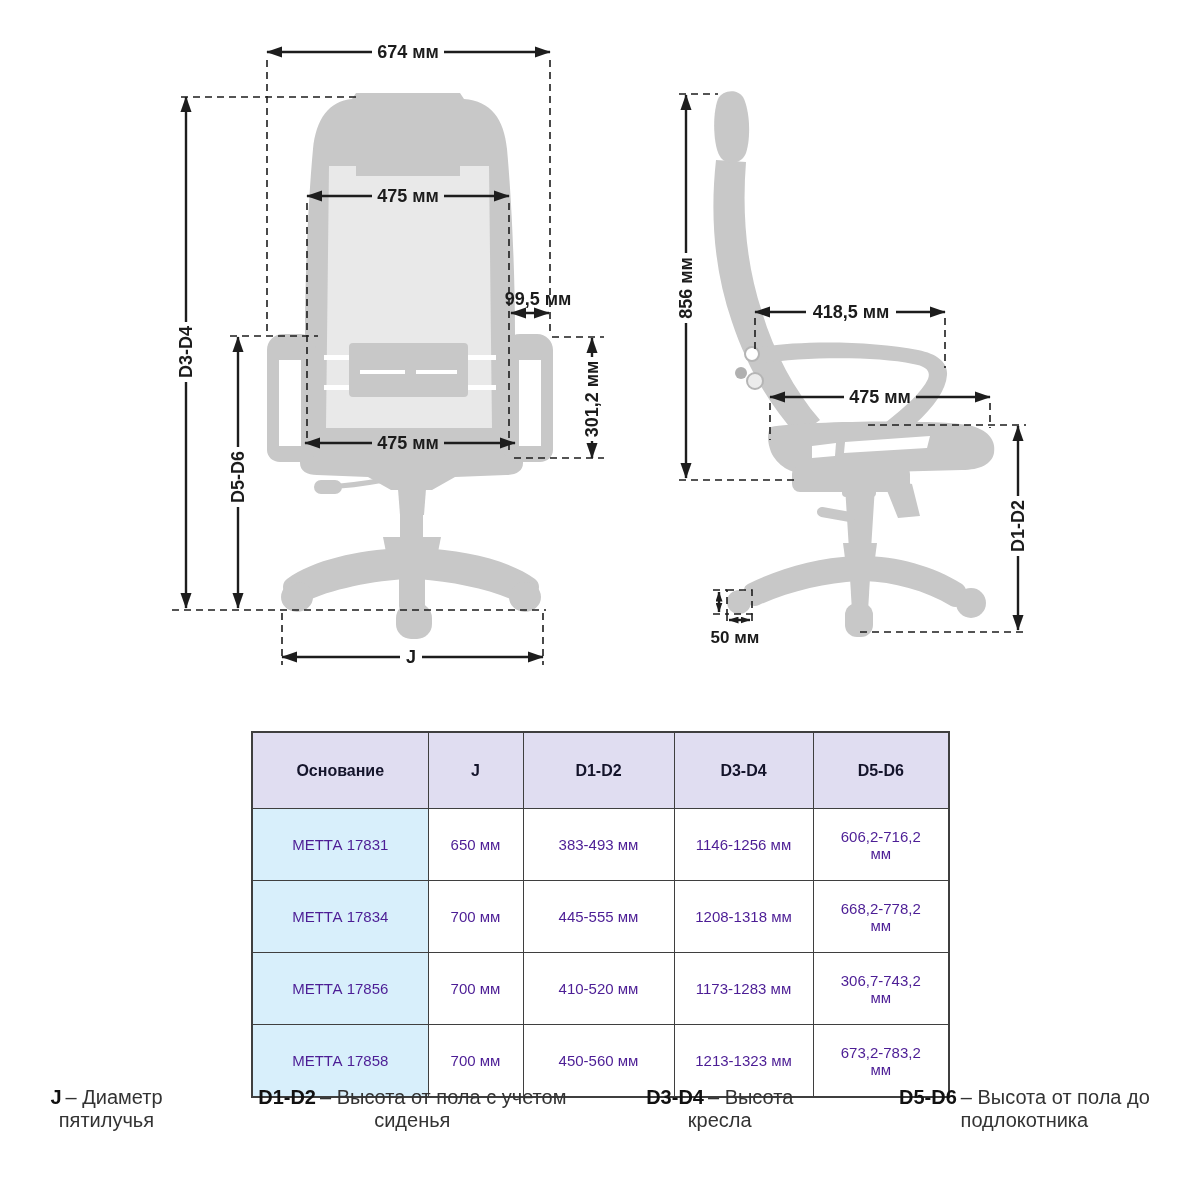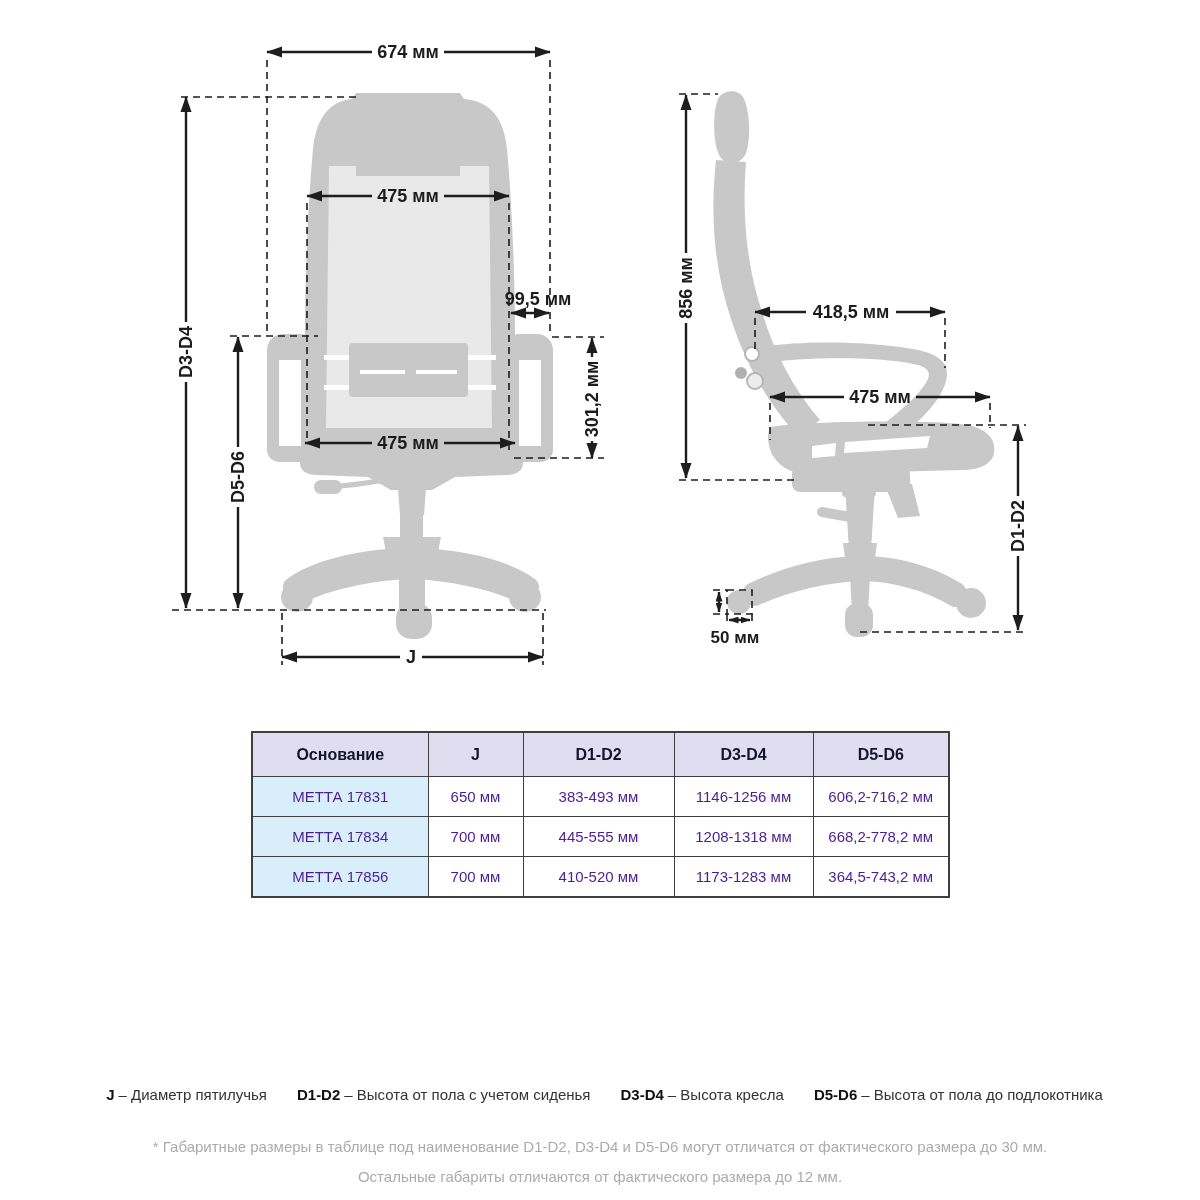--- a/index.html
+++ b/index.html
@@ -11,28 +11,28 @@
   .mesh{fill:#e9e9e9;}
   .white{fill:#ffffff;}
   .dim{stroke:#1d1d1d;stroke-width:2.4;fill:none;}
   .dash{stroke:#1d1d1d;stroke-width:1.6;fill:none;stroke-dasharray:7 5;}
   .dimlabel{font:bold 18px "Liberation Sans",sans-serif;fill:#1c1c1c;text-anchor:middle;}
   .dimlabel.small{font-size:17px;}
 
   
   #spec-table{position:absolute;left:251px;top:731px;width:697px;border-collapse:collapse;
       table-layout:fixed;border:2px solid #3f3f3f;}
-  #spec-table th,#spec-table td{border:1px solid #3f3f3f;text-align:center;vertical-align:middle;padding:0;margin-top:24px;}
+  #spec-table th,#spec-table td{border:1px solid #3f3f3f;text-align:center;vertical-align:middle;padding:16px;margin-top:24px;}
   #spec-table th{height:43px;background:#e0ddf1;font-size:16px;font-weight:bold;color:#14142b;}
   #spec-table td{height:39px;font-size:15px;color:#4c1d95;background:#ffffff;}
   #spec-table td.model{background:#d8effb;}
 
   
   #legend{position:absolute;left:9px;right:0;top:1086px;display:flex;justify-content:center;
-      gap:30px;font-size:15px;color:#333;}
+      gap:30px;font-size:20px;color:#333;text-align:center;}
   #legend .item b{color:#111;margin-right:4px;}
 
   
   #footnote{position:absolute;left:0;right:0;top:1132px;text-align:center;
       font-size:15px;color:#ababab;line-height:30px;}
 </style>
 </head>
 <body>
 
 <div id="page">
@@ -245,30 +245,33 @@
       <td>700 мм</td>
       <td>445-555 мм</td>
       <td>1208-1318 мм</td>
       <td>668,2-778,2 мм</td>
     </tr>
     <tr>
       <td class="model">МЕТТА 17856</td>
       <td>700 мм</td>
       <td>410-520 мм</td>
       <td>1173-1283 мм</td>
-      <td>364,5-743,2 мм</td>
+      <td>306,7-743,2 мм</td>
+    </tr>
+    <tr>
+      <td class="model">МЕТТА 17858</td>
+      <td>700 мм</td>
+      <td>450-560 мм</td>
+      <td>1213-1323 мм</td>
+      <td>673,2-783,2 мм</td>
     </tr>
   </tbody>
 </table>
 
 <div id="legend">
   <span class="item"><b>J</b><span>– Диаметр пятилучья</span></span>
   <span class="item"><b>D1-D2</b><span>– Высота от пола с учетом сиденья</span></span>
   <span class="item"><b>D3-D4</b><span>– Высота кресла</span></span>
   <span class="item"><b>D5-D6</b><span>– Высота от пола до подлокотника</span></span>
 </div>
 
-<div id="footnote">
-  <div>* Габаритные размеры в таблице под наименование D1-D2, D3-D4 и D5-D6 могут отличатся от фактического размера до 30 мм.</div>
-  <div>Остальные габариты отличаются от фактического размера до 12 мм.</div>
+
 </div>
 
-</div>
-
 </body></html>

